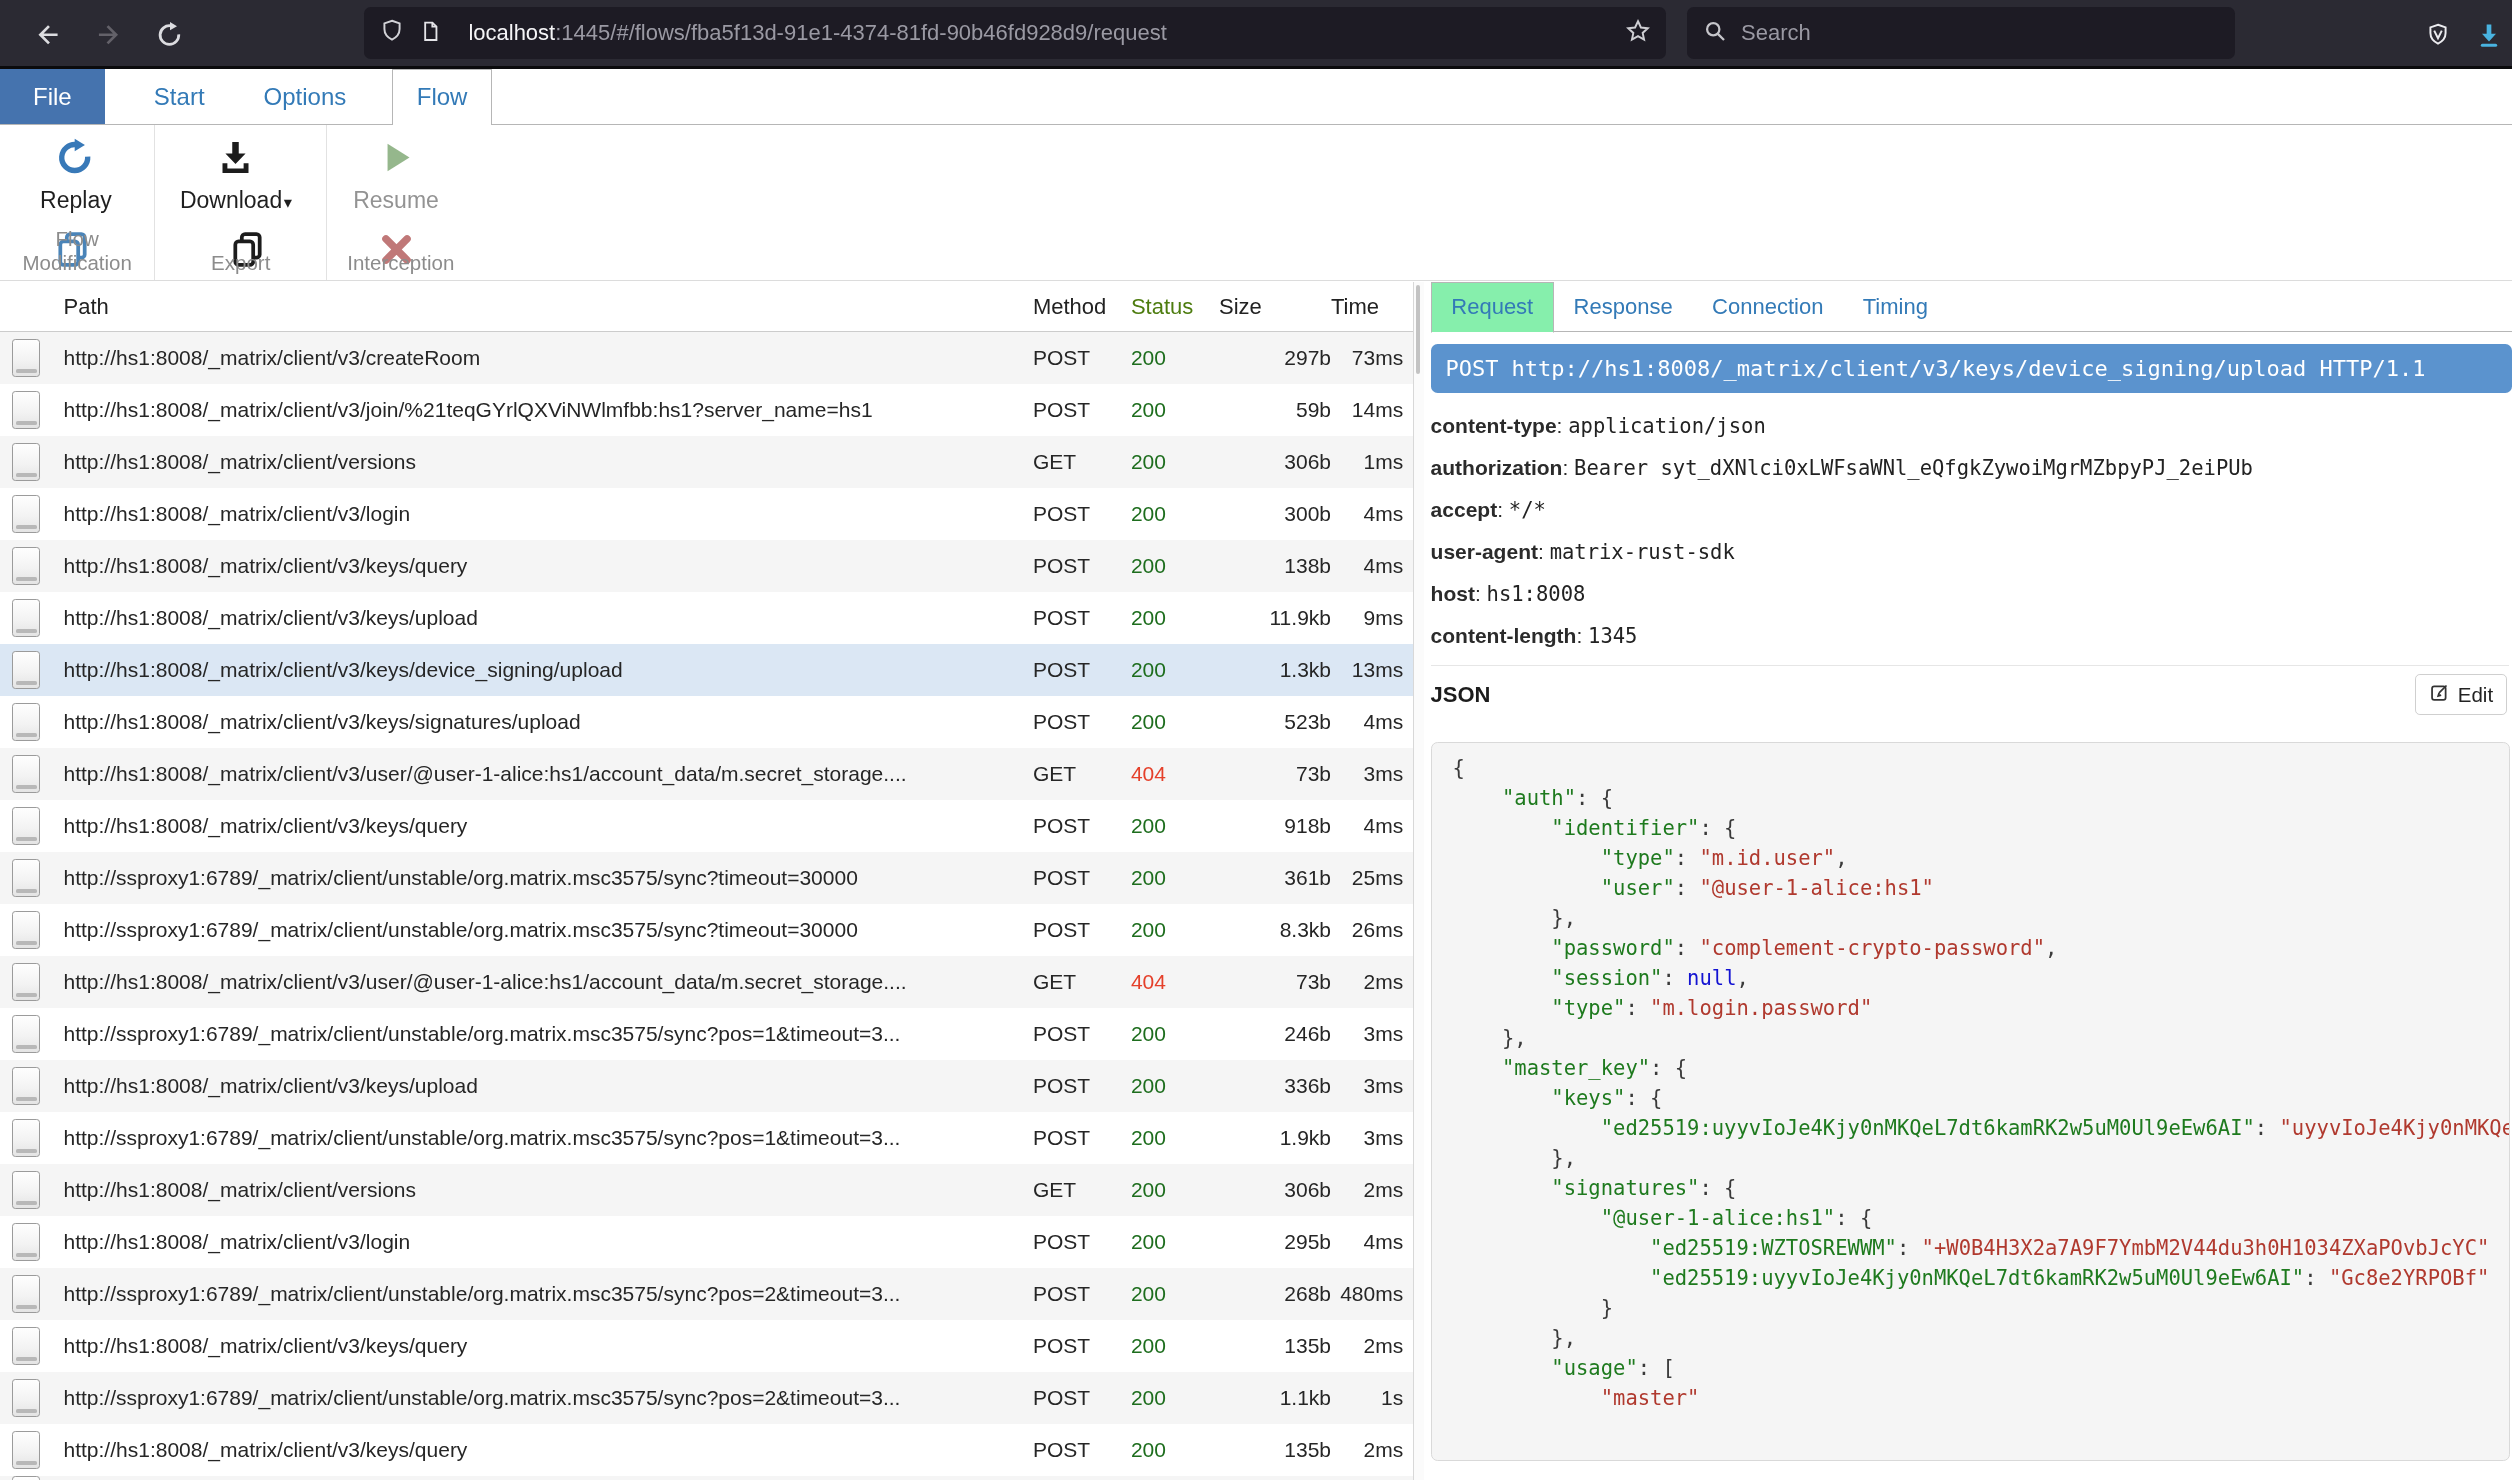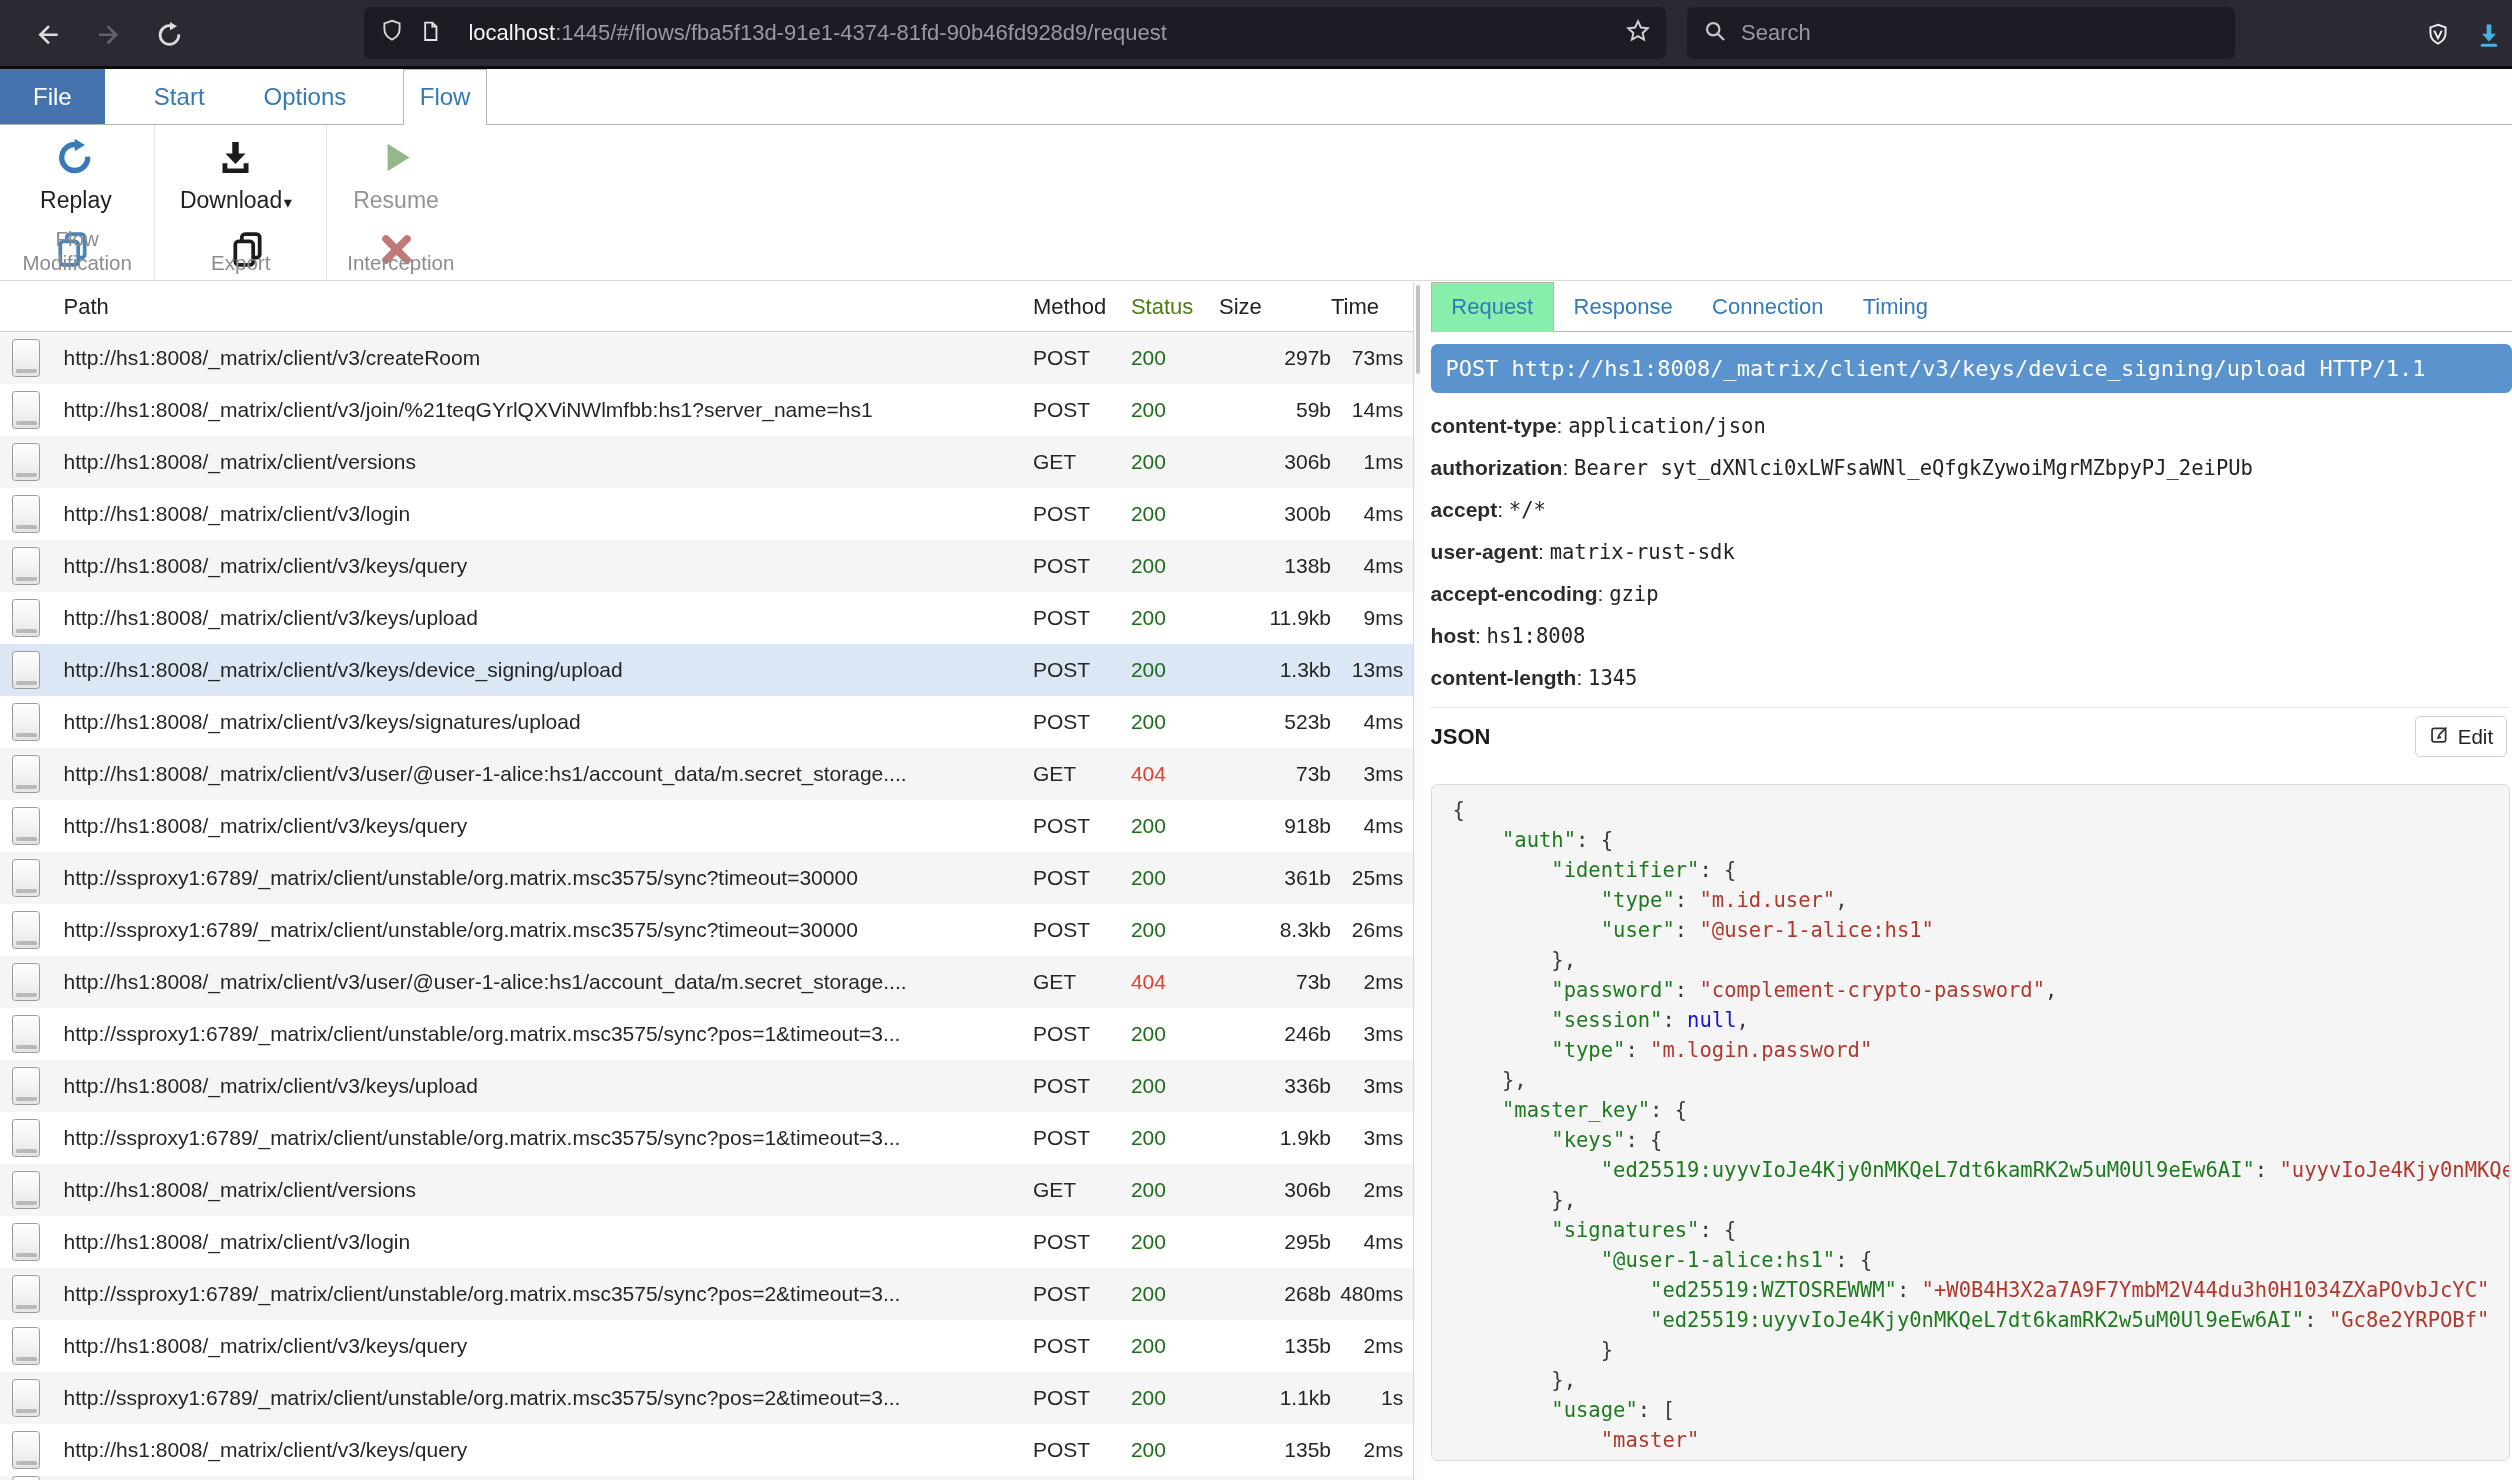--- a/index.html
+++ b/index.html
@@ -18,21 +18,21 @@
   .searchbar{position:absolute;left:1687px;top:6.6px;width:548px;height:52px;background:#1d1b24;border-radius:6.6px;
           display:flex;align-items:center;padding:0 16.4px;box-sizing:border-box;}
   .searchbar .ph{color:#9a99a3;font-size:22px;margin-left:13px;}
   .chrome-ico{position:absolute;top:18px;display:flex;align-items:center;justify-content:center;width:36px;height:33px;}
 
   
   .menubar{position:absolute;left:0;top:69px;width:2512px;height:56px;background:#fff;
            border-bottom:1.6px solid #b6b6b6;display:flex;align-items:stretch;box-sizing:border-box;}
   .mtab{font-size:24px;color:#337ab7;display:flex;align-items:center;padding:0 29.5px;cursor:default;}
   .mtab.file{background:#4573ae;color:#fff;padding:0 33px;margin-right:19.7px;}
-  .mtab.active{background:#fff;border:1.6px solid #b6b6b6;border-bottom:1.6px solid #fff;margin-bottom:-1.6px;margin-left:27px;padding:0 16px;}
+  .mtab.active{background:#fff;border:1.6px solid #b6b6b6;border-bottom:1.6px solid #fff;margin-bottom:-1.6px;margin-left:16px;padding:0 24px;}
 
   
   .toolbar{position:absolute;left:0;top:125px;width:2512px;height:156px;background:#fff;border-bottom:1.6px solid #dcdcdc;
            display:flex;box-sizing:border-box;}
   .tgroup{position:relative;display:flex;align-items:flex-end;padding:4.9px 21px 0 11.5px;flex-direction:column;}
   .tgroup.sep{border-right:1.6px solid #e2e2e2;}
   .tbtn{display:flex;flex-direction:column;align-items:center;padding:8.2px 13px;min-width:89px;}
   .tbtn svg{width:39px;height:39px;}
   .tlabel{font-size:23px;color:#1f1f1f;margin-top:6.6px;white-space:nowrap;}
   .tbtn.disabled .tlabel{color:#939393;}
@@ -503,21 +503,20 @@
       <div class="dtab">Timing</div>
     </nav>
 
     <div class="first-line mono">POST http://hs1:8008/_matrix/client/v3/keys/device_signing/upload HTTP/1.1</div>
 
     <div class="hblock" id="headers">
         <div class="hline"><span class="hname">content-type</span><span class="hcolon">: </span><span class="hval">application/json</span></div>
         <div class="hline"><span class="hname">authorization</span><span class="hcolon">: </span><span class="hval">Bearer syt_dXNlci0xLWFsaWNl_eQfgkZywoiMgrMZbpyPJ_2eiPUb</span></div>
         <div class="hline"><span class="hname">accept</span><span class="hcolon">: </span><span class="hval">*/*</span></div>
         <div class="hline"><span class="hname">user-agent</span><span class="hcolon">: </span><span class="hval">matrix-rust-sdk</span></div>
-        <div class="hline"><span class="hname">accept-encoding</span><span class="hcolon">: </span><span class="hval">gzip</span></div>
         <div class="hline"><span class="hname">host</span><span class="hcolon">: </span><span class="hval">hs1:8008</span></div>
         <div class="hline"><span class="hname">content-length</span><span class="hcolon">: </span><span class="hval">1345</span></div>
       </div>
 
     <div class="divider"></div>
 
     <div class="json-head">
       <span class="json-label">JSON</span>
       <button class="edit-btn">
         <span>

